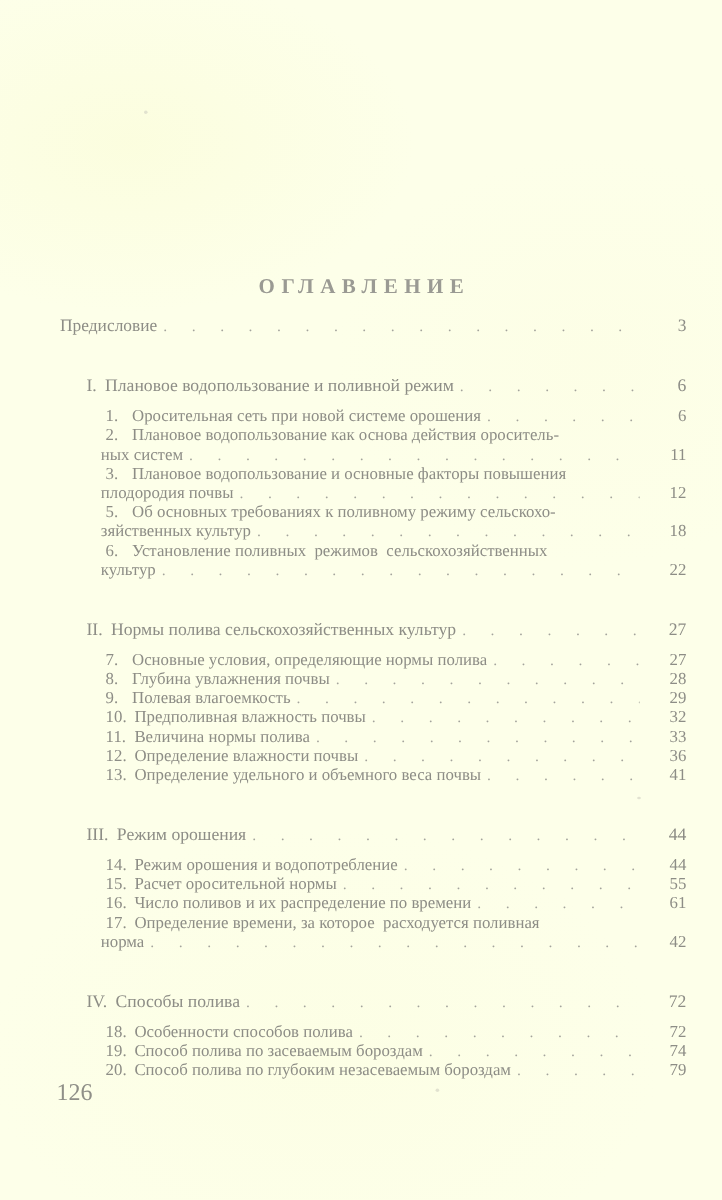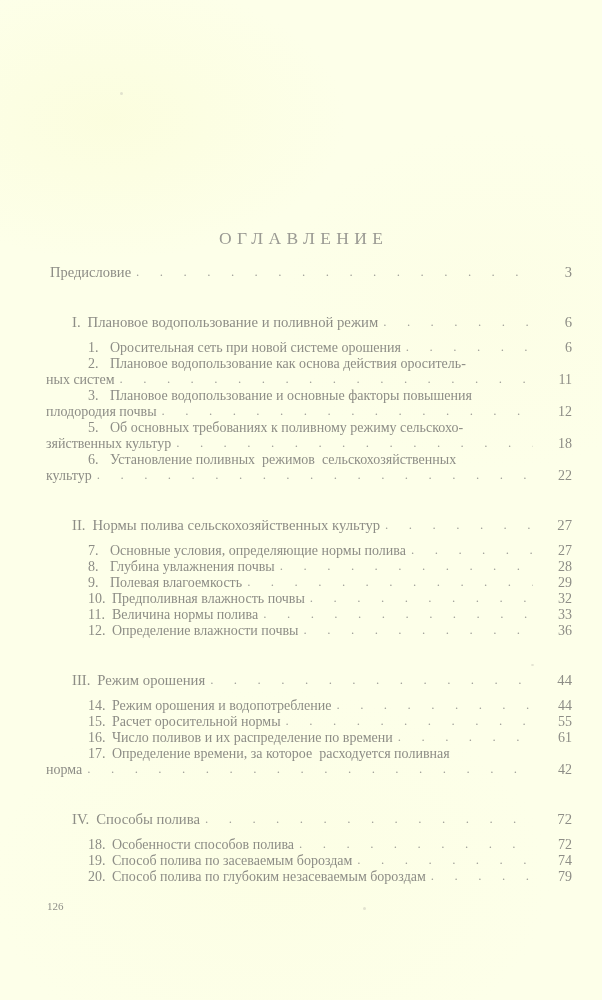--- a/index.html
+++ b/index.html
@@ -35,20 +35,21 @@
   .toc-title {
     position: absolute;
     top: 228px;
     left: 0;
     width: 602px;
     text-align: center;
     font-size: 17.5px;
     letter-spacing: 5.4px;
     text-indent: 5.4px;
     color: #9a9a93;
+    font-weight: bold;
   }
 
   .entries {
     position: absolute;
     top: 264px;
     left: 0;
     width: 602px;
   }
 
   
@@ -100,30 +101,30 @@
 
   .lvl-item .label { padding-left: 88px; font-size: 14px; }
   .lvl-item .pageno { font-size: 14px; }
   .lvl-item .label .num {
     display: inline-block;
     width: 22px;
   }
   .lvl-item.wide .label .num { width: 24px; }
 
   
-  .lvl-cont .label { padding-left: 46px; font-size: 14px; }
+  .lvl-cont .label { padding-left: 84px; font-size: 14px; }
   .lvl-cont .pageno { font-size: 14px; }
 
   .gap-sm { height: 9px; }
 
   .folio {
     position: absolute;
     left: 47px;
     top: 900px;
-    font-size: 11px;
+    font-size: 20px;
     color: #8f8f88;
   }
 
   
   .speck {
     position: absolute;
     background: #d8d8c8;
     border-radius: 50%;
     opacity: 0.75;
   }
@@ -224,20 +225,25 @@
       </div>
       <div class="row lvl-item wide">
         <span class="label"><span class="num">11.</span><span>Величина нормы полива</span></span>
         <span class="leader"></span>
         <span class="pageno">33</span>
       </div>
       <div class="row lvl-item wide">
         <span class="label"><span class="num">12.</span><span>Определение влажности почвы</span></span>
         <span class="leader"></span>
         <span class="pageno">36</span>
+      </div>
+      <div class="row lvl-item wide">
+        <span class="label"><span class="num">13.</span><span>Определение удельного и объемного веса почвы</span></span>
+        <span class="leader"></span>
+        <span class="pageno">41</span>
       </div>
       <div class="gap-sm"></div>
       <div class="row lvl-part">
         <span class="label"><span class="num" style="width: auto; padding-right: 7px;">III.</span><span>Режим орошения</span></span>
         <span class="leader"></span>
         <span class="pageno">44</span>
       </div>
       <div class="gap-sm"></div>
       <div class="row lvl-item wide">
         <span class="label"><span class="num">14.</span><span>Режим орошения и водопотребление</span></span>

